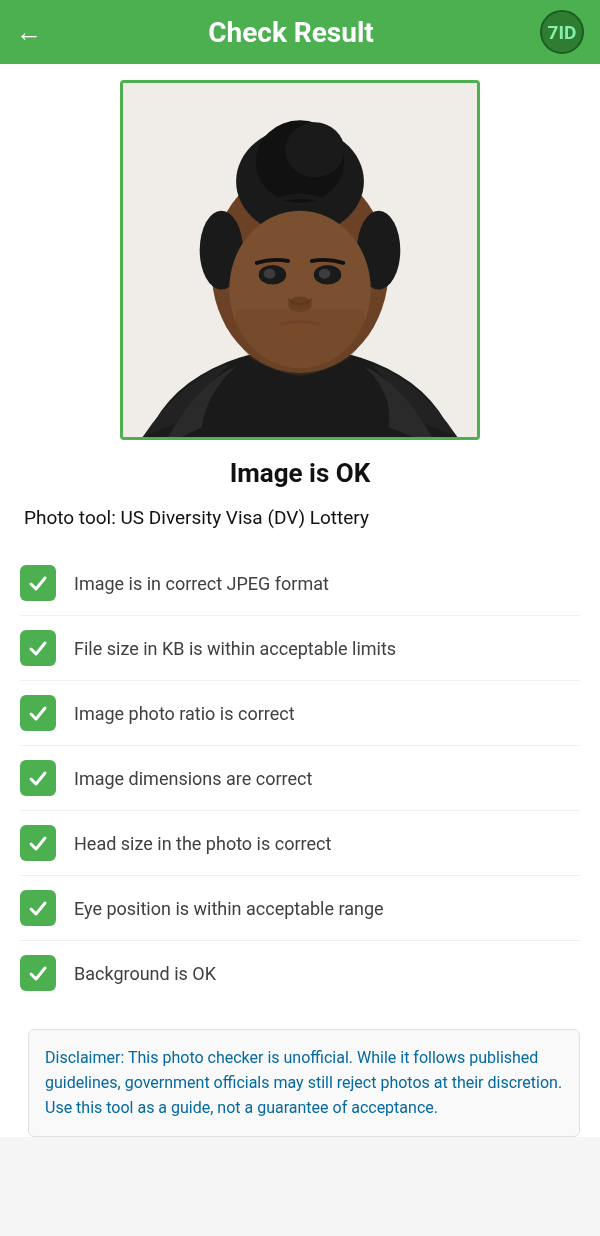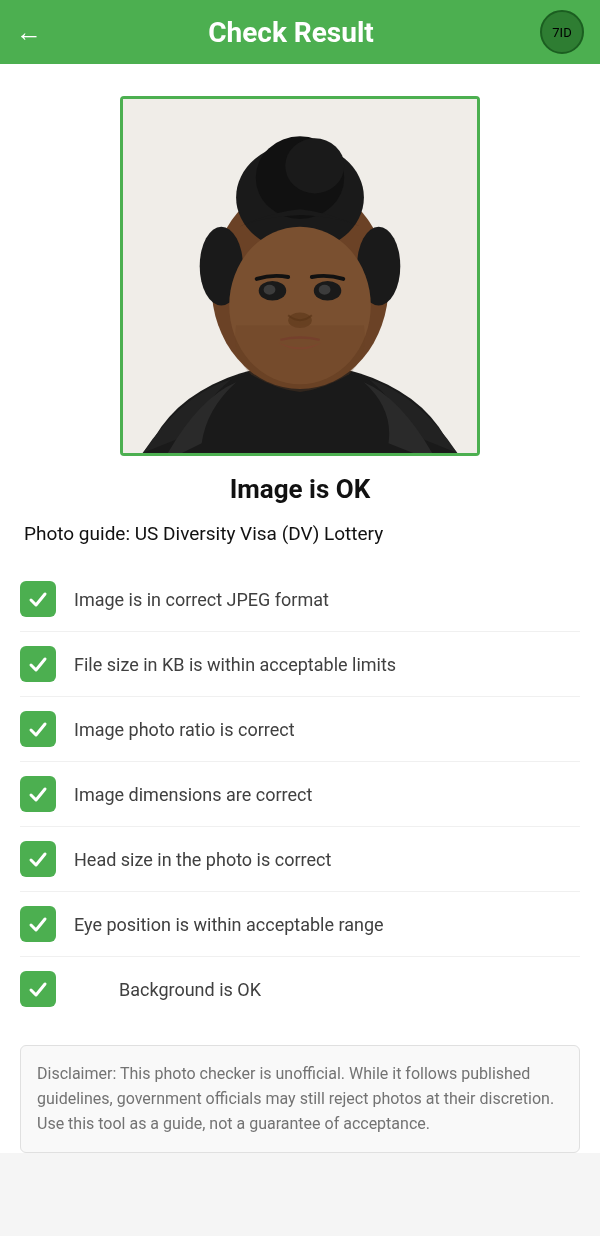--- a/index.html
+++ b/index.html
@@ -34,30 +34,30 @@
       text-align: center;
     }
     .header-logo {
       width: 44px;
       height: 44px;
       background: #2e7d32;
       border-radius: 50%;
       display: flex;
       align-items: center;
       justify-content: center;
-      color: #000000;
-      font-weight: normal;
-      font-size: 13px;
+      color: #86efac;
+      font-weight: bold;
+      font-size: 19px;
       border: 2px solid #1b5e20;
     }
 
     
     .main {
       background: white;
-      padding: 32px 20px 0 20px;
+      padding: 16px 20px 0 20px;
     }
 
     
     .photo-wrapper {
       display: flex;
       justify-content: center;
       margin-bottom: 18px;
     }
     .photo-frame {
       border: 3px solid #4caf50;
@@ -96,21 +96,20 @@
       margin-bottom: 24px;
     }
     .check-item {
       display: flex;
       align-items: center;
       padding: 14px 0;
       border-bottom: 1px solid #f0f0f0;
     }
     .check-item:last-child {
       border-bottom: none;
-      gap: 45px;
     }
     .check-icon {
       width: 36px;
       height: 36px;
       background: #4caf50;
       border-radius: 6px;
       display: flex;
       align-items: center;
       justify-content: center;
       margin-right: 18px;
@@ -124,23 +123,23 @@
       font-size: 18px;
       color: #404040;
     }
 
     
     .disclaimer {
       background: #f9f9f9;
       border: 1px solid #e0e0e0;
       border-radius: 6px;
       padding: 16px;
-      margin: 0 0 20px 0;
+      margin: 0 0 20px 8px;
       font-size: 16px;
-      color: #737373;
+      color: #0369a1;
       line-height: 1.55;
     }
   </style>
 </head>
 <body>
 
 <header class="header">
   <span class="header-back">←</span>
   <span class="header-title">Check Result</span>
   <div class="header-logo">7ID</div>
@@ -195,21 +194,21 @@
         <path d="M160 245 Q180 240 200 245" stroke="#7a4030" stroke-width="2.5" fill="none"></path>
         <path d="M157 247 Q180 258 203 247 Q180 262 157 247 Z" fill="#8a4535" opacity="0.8"></path>
 
         <path d="M115 230 Q110 260 130 280 Q155 295 180 298 Q205 295 230 280 Q250 260 245 230" fill="#6b4226" opacity="0.3"></path>
       </svg>
     </div>
   </div>
 
   <h1 class="status-title">Image is OK</h1>
 
-  <p class="photo-type">Photo guide: US Diversity Visa (DV) Lottery</p>
+  <p class="photo-type">Photo tool: US Diversity Visa (DV) Lottery</p>
 
   <ul class="check-list" id="check-list">
       <li class="check-item">
         <div class="check-icon">
           <svg viewBox="0 0 22 22" fill="none" xmlns="http://www.w3.org/2000/svg">
       <polyline points="4,12 9,17 18,6" stroke="white" stroke-width="3" stroke-linecap="round" stroke-linejoin="round"></polyline>
     </svg>
         </div>
         <span class="check-text">Image is in correct JPEG format</span>
       </li>

